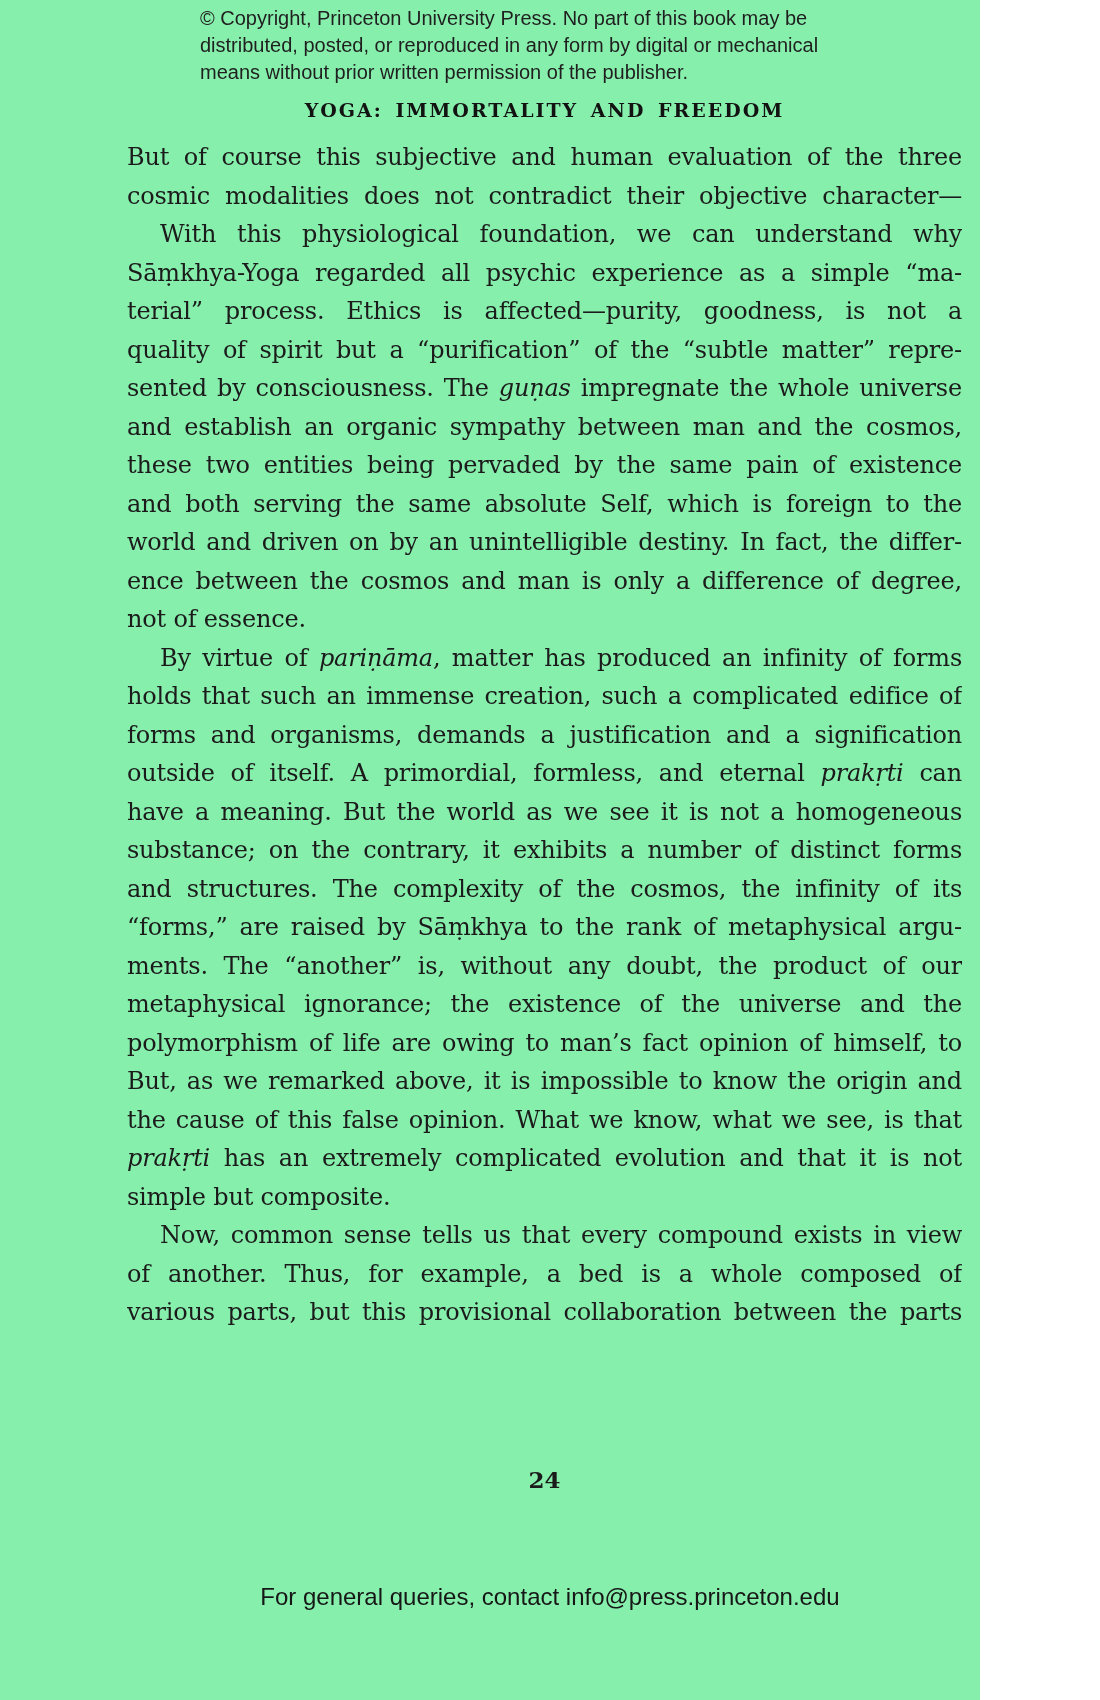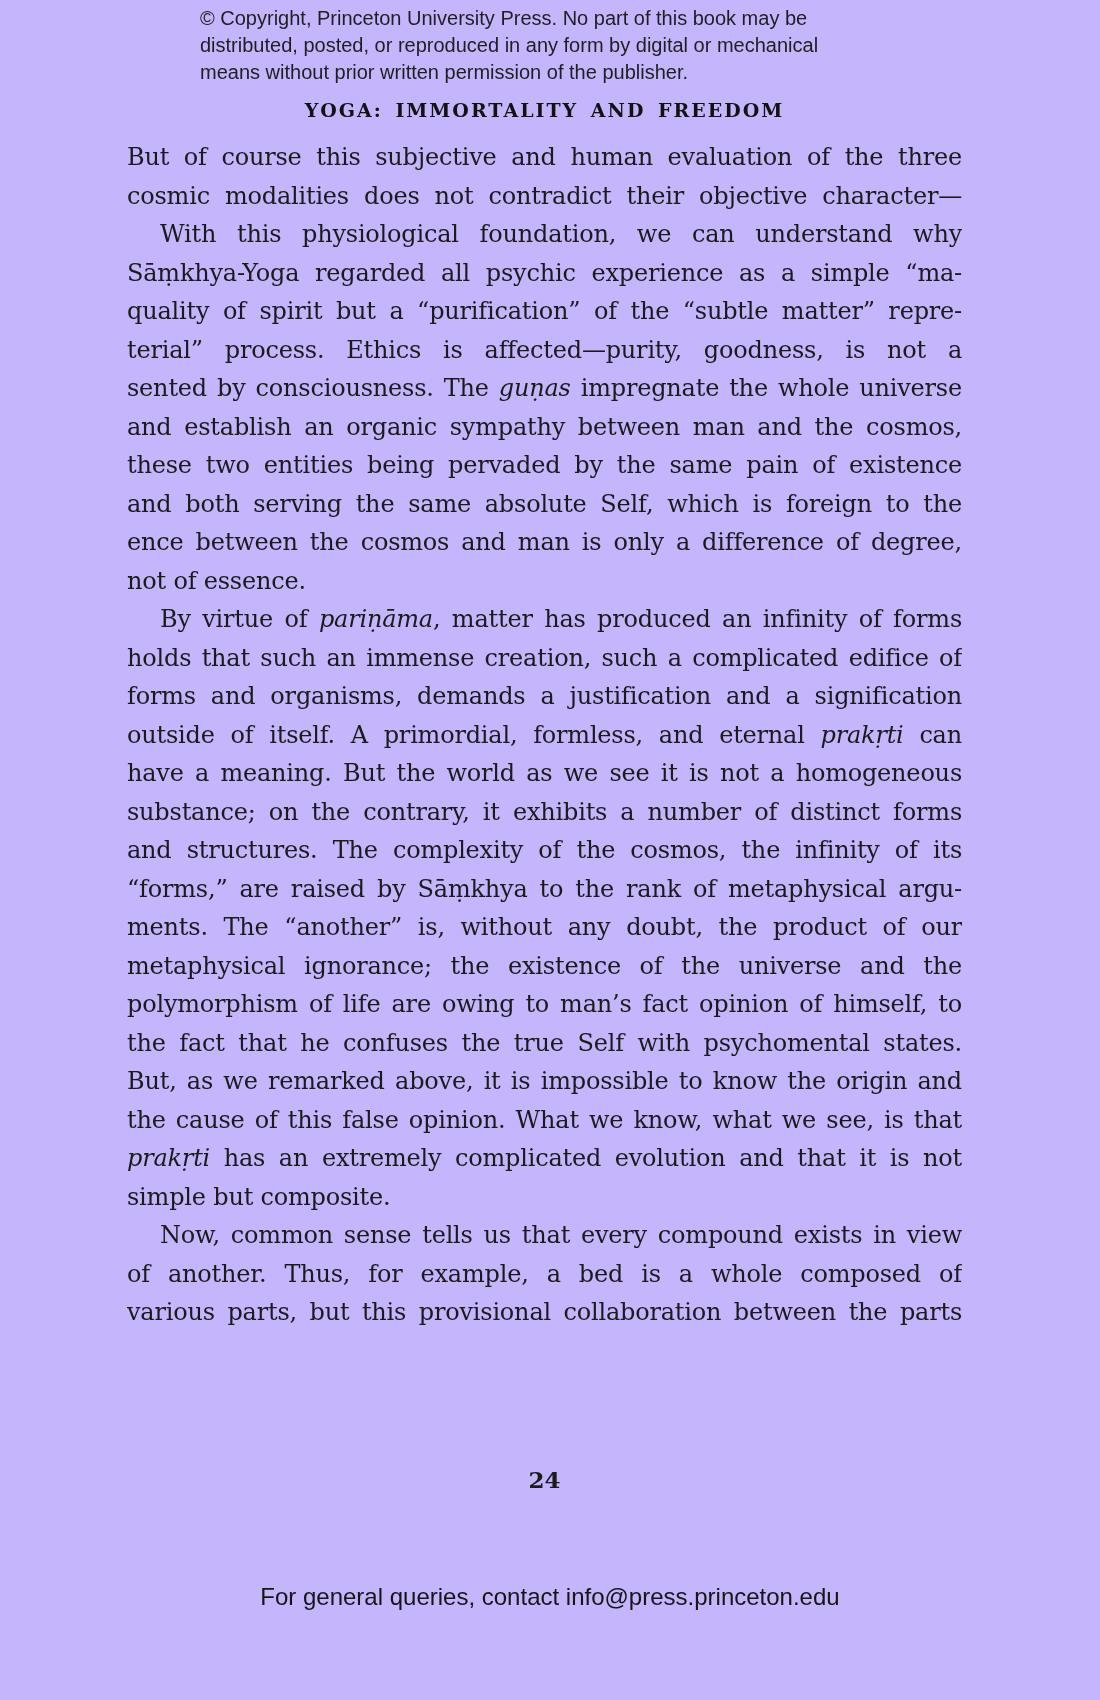--- a/index.html
+++ b/index.html
@@ -1,20 +1,20 @@
 <!DOCTYPE html>
 <html><head>
 <meta charset="utf-8">
 <style>
   html, body { margin: 0; padding: 0; background: #ffffff; }
   .page {
     position: relative;
-    width: 1100px;
+    width: 980px;
     height: 1700px;
-    background: #c4b5fd;
+    background: #86efac;
     overflow: hidden;
   }
   .copyright {
     position: absolute;
     left: 200px;
     top: 5px;
     font-family: "Liberation Sans", sans-serif;
     font-size: 20px;
     line-height: 27px;
     color: #1f1f1f;
@@ -86,40 +86,40 @@
     <div>means without prior written permission of the publisher.</div>
   </div>
 
   <div class="head">YOGA: IMMORTALITY AND FREEDOM</div>
 
   <div class="body-text">
     <div class="bodyline"><span>But of course this subjective and human evaluation of the three</span></div>
     <div class="bodyline"><span>cosmic modalities does not contradict their objective character—</span></div>
     <div class="bodyline ind"><span>With this physiological foundation, we can understand why</span></div>
     <div class="bodyline"><span>Sāṃkhya-Yoga regarded all psychic experience as a simple “ma-</span></div>
+    <div class="bodyline"><span>terial” process. Ethics is affected—purity, goodness, is not a</span></div>
     <div class="bodyline"><span>quality of spirit but a “purification” of the “subtle matter” repre-</span></div>
-    <div class="bodyline"><span>terial” process. Ethics is affected—purity, goodness, is not a</span></div>
     <div class="bodyline"><span>sented by consciousness. The </span><i>guṇas</i><span> impregnate the whole universe</span></div>
     <div class="bodyline"><span>and establish an organic sympathy between man and the cosmos,</span></div>
     <div class="bodyline"><span>these two entities being pervaded by the same pain of existence</span></div>
     <div class="bodyline"><span>and both serving the same absolute Self, which is foreign to the</span></div>
+    <div class="bodyline"><span>world and driven on by an unintelligible destiny. In fact, the differ-</span></div>
     <div class="bodyline"><span>ence between the cosmos and man is only a difference of degree,</span></div>
     <div class="bodyline rag"><span>not of essence.</span></div>
     <div class="bodyline ind"><span>By virtue of </span><i>pariṇāma</i><span>, matter has produced an infinity of forms</span></div>
     <div class="bodyline"><span>holds that such an immense creation, such a complicated edifice of</span></div>
     <div class="bodyline"><span>forms and organisms, demands a justification and a signification</span></div>
     <div class="bodyline"><span>outside of itself. A primordial, formless, and eternal </span><i>prakṛti</i><span> can</span></div>
     <div class="bodyline"><span>have a meaning. But the world as we see it is not a homogeneous</span></div>
     <div class="bodyline"><span>substance; on the contrary, it exhibits a number of distinct forms</span></div>
     <div class="bodyline"><span>and structures. The complexity of the cosmos, the infinity of its</span></div>
     <div class="bodyline"><span>“forms,” are raised by Sāṃkhya to the rank of metaphysical argu-</span></div>
     <div class="bodyline"><span>ments. The “another” is, without any doubt, the product of our</span></div>
     <div class="bodyline"><span>metaphysical ignorance; the existence of the universe and the</span></div>
     <div class="bodyline"><span>polymorphism of life are owing to man’s fact opinion of himself, to</span></div>
-    <div class="bodyline"><span>the fact that he confuses the true Self with psychomental states.</span></div>
     <div class="bodyline"><span>But, as we remarked above, it is impossible to know the origin and</span></div>
     <div class="bodyline"><span>the cause of this false opinion. What we know, what we see, is that</span></div>
     <div class="bodyline"><i>prakṛti</i><span> has an extremely complicated evolution and that it is not</span></div>
     <div class="bodyline rag"><span>simple but composite.</span></div>
     <div class="bodyline ind"><span>Now, common sense tells us that every compound exists in view</span></div>
     <div class="bodyline"><span>of another. Thus, for example, a bed is a whole composed of</span></div>
     <div class="bodyline"><span>various parts, but this provisional collaboration between the parts</span></div>
   </div>
 
   <div class="pageno">24</div>

